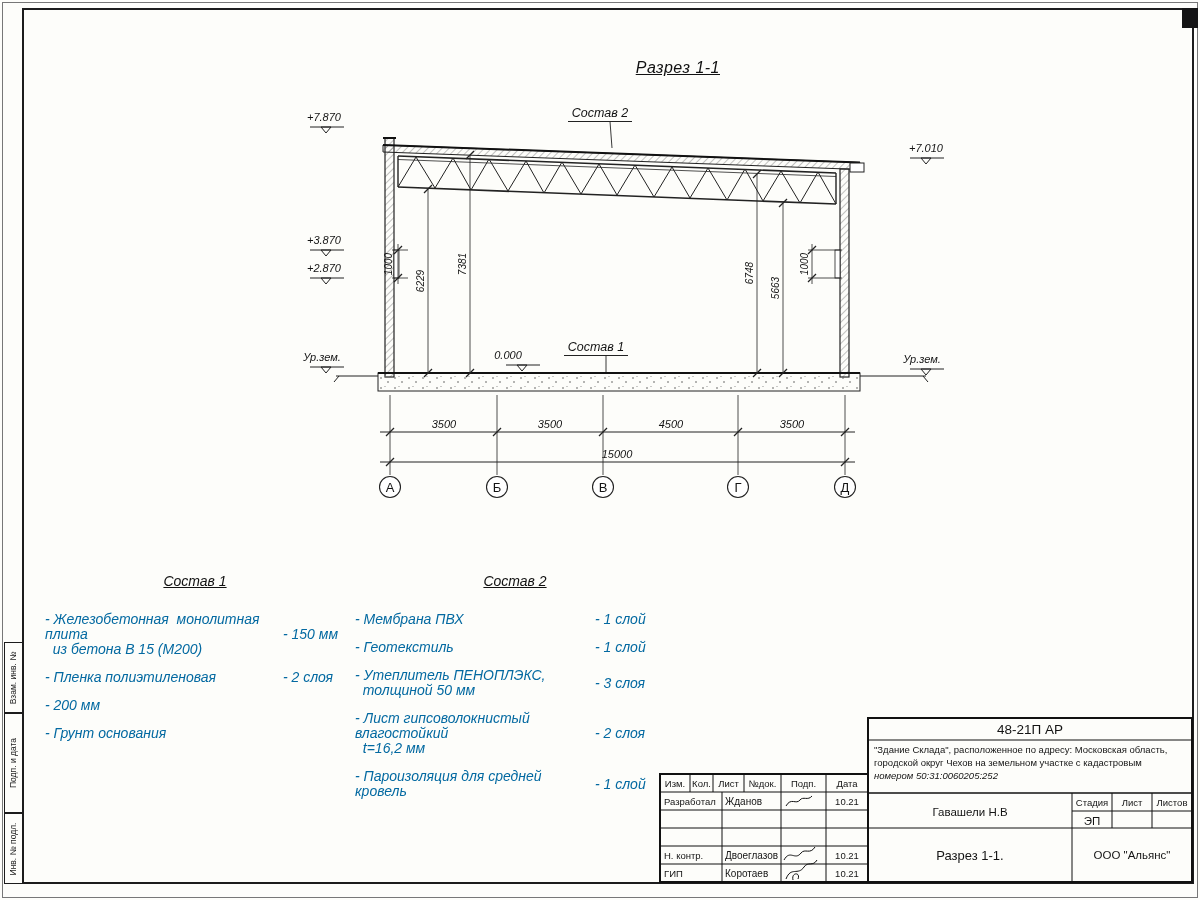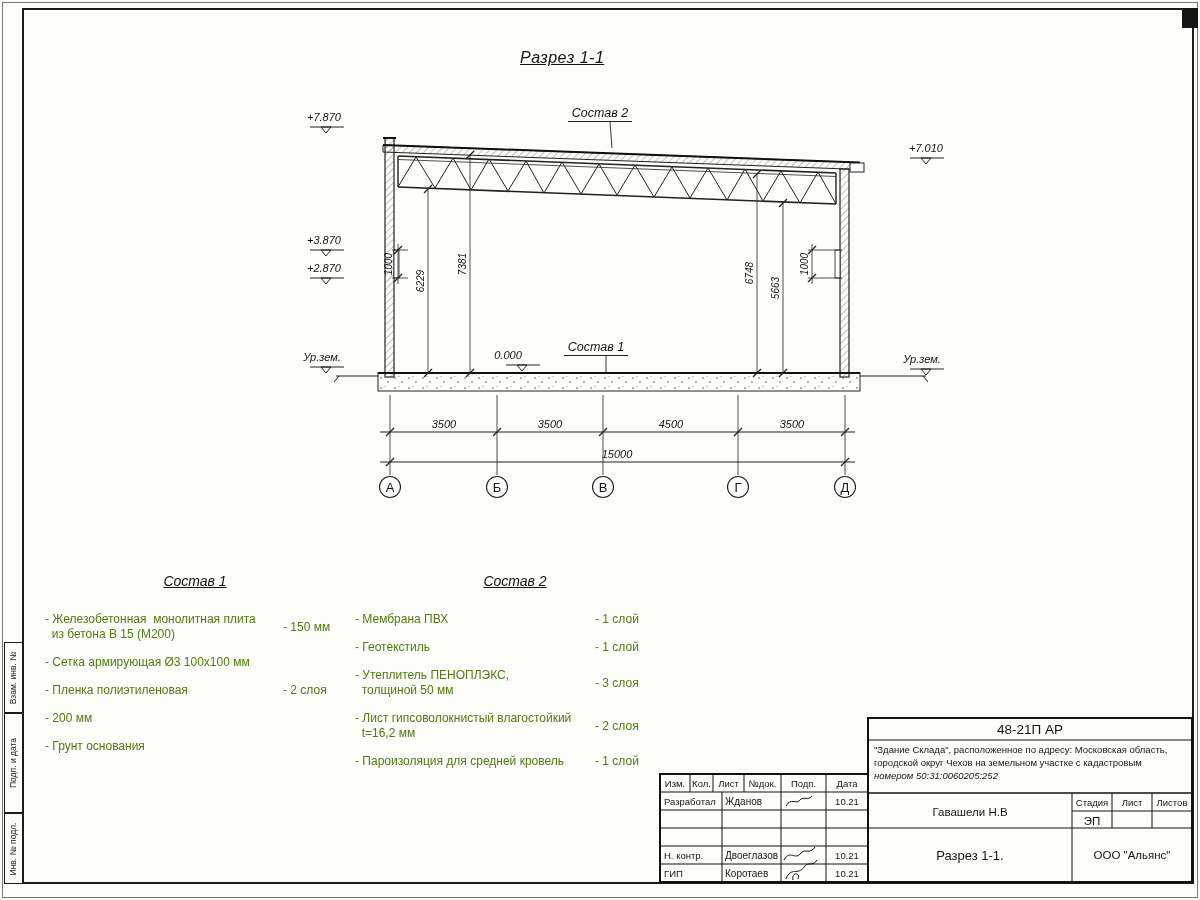--- a/index.html
+++ b/index.html
@@ -4,32 +4,32 @@
 <style>
   * { box-sizing: border-box; }
   html,body { margin:0; padding:0; }
   body { width:1200px; height:900px; background:#e9e9e9; font-family:"Liberation Sans", sans-serif; }
   .sheet { position:relative; width:1200px; height:900px; background:#fdfdfa; overflow:hidden; color:#1a1a1a; }
   .frame-outer { position:absolute; left:2px; top:2px; width:1196px; height:896px; border:1px solid #777; }
   .frame-main  { position:absolute; left:22px; top:8px; width:1172px; height:876px; border:2px solid #1c1c1c; }
   .corner-mark { position:absolute; left:1182px; top:8px; width:16px; height:20px; background:#141414; }
   .stamp-box { position:absolute; left:4px; width:19px; border:1.5px solid #1c1c1c; display:flex; align-items:center; justify-content:center; background:#fdfdfa; }
   .stamp-box span { transform:rotate(-90deg); white-space:nowrap; font-size:8.5px; color:#222; }
-  .page-title { position:absolute; left:520px; top:49px; width:200px; text-align:left; font-size:16px; font-style:italic; text-decoration:underline; letter-spacing:.5px; color:#111; }
+  .page-title { position:absolute; left:520px; top:59px; width:200px; text-align:right; font-size:16px; font-style:italic; text-decoration:underline; letter-spacing:.5px; color:#111; }
   .dwg { position:absolute; left:280px; top:55px; width:690px; height:460px; }
   .tb  { position:absolute; left:655px; top:713px; width:545px; height:172px; }
   svg text { fill:#141414; }
   .dim  { font-size:11px; font-style:italic; text-anchor:middle; }
   .dimv { font-size:10px; font-style:italic; text-anchor:middle; }
   .elev { font-size:11px; font-style:italic; text-anchor:middle; }
   .lbl  { font-size:12.5px; font-style:italic; text-anchor:middle; }
   .axis { font-size:13px; text-anchor:middle; }
   .comp-title { position:absolute; width:130px; text-align:center; font-size:14px; font-style:italic; text-decoration:underline; color:#111; }
   .comp-list { position:absolute; top:612px; }
-  .comp-item { display:flex; margin-bottom:13px; font-size:12px; line-height:15px; color:#4d7c0f; }
+  .comp-item { display:flex; margin-bottom:13px; font-size:14px; line-height:15px; color:#0369a1;font-style:italic; }
   .ci-text { flex:1; white-space:pre-wrap; }
   .ci-val { width:60px; align-self:center; white-space:nowrap; }
   .t-code { font-size:13.5px; text-anchor:middle; }
   .t-proj { font-size:9.5px; }
   .t-hdr  { font-size:9.5px; text-anchor:middle; }
   .t-cell { font-size:9.5px; }
   .t-name { font-size:10px; }
   .t-date { font-size:9.5px; text-anchor:middle; }
   .t-big  { font-size:13px; text-anchor:middle; }
   .t-mid  { font-size:11.5px; text-anchor:middle; }
@@ -201,24 +201,20 @@
   </svg>
 
   <div class="comp-title" style="left:130px;top:573px">Состав 1</div>
   <div class="comp-list" style="left:45px;width:298px">
     <div class="comp-item">
         <span class="ci-text">- Железобетонная  монолитная плита
   из бетона В 15 (М200)</span>
         <span class="ci-val">- 150 мм</span>
       </div>
     <div class="comp-item">
-        <span class="ci-text">- Сетка армирующая Ø3 100х100 мм</span>
-        <span class="ci-val"></span>
-      </div>
-    <div class="comp-item">
         <span class="ci-text">- Пленка полиэтиленовая</span>
         <span class="ci-val">- 2 слоя</span>
       </div>
     <div class="comp-item">
         <span class="ci-val">- 200 мм</span>
       </div>
     <div class="comp-item">
         <span class="ci-text">- Грунт основания</span>
         <span class="ci-val"></span>
       </div>

